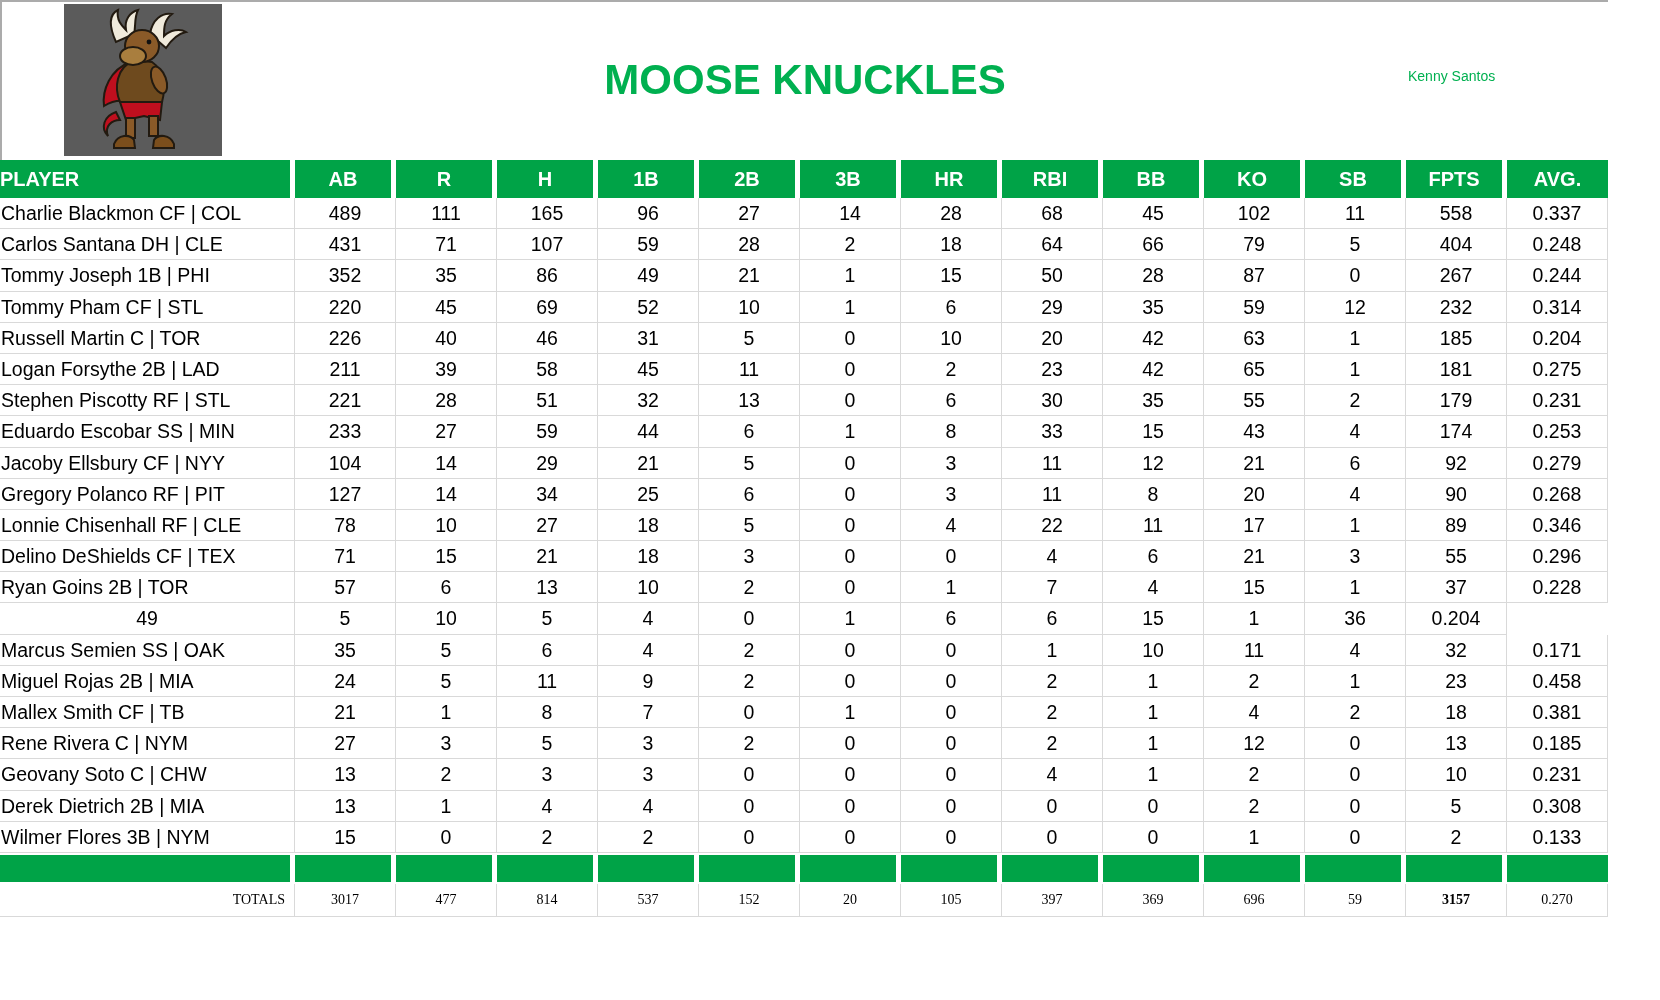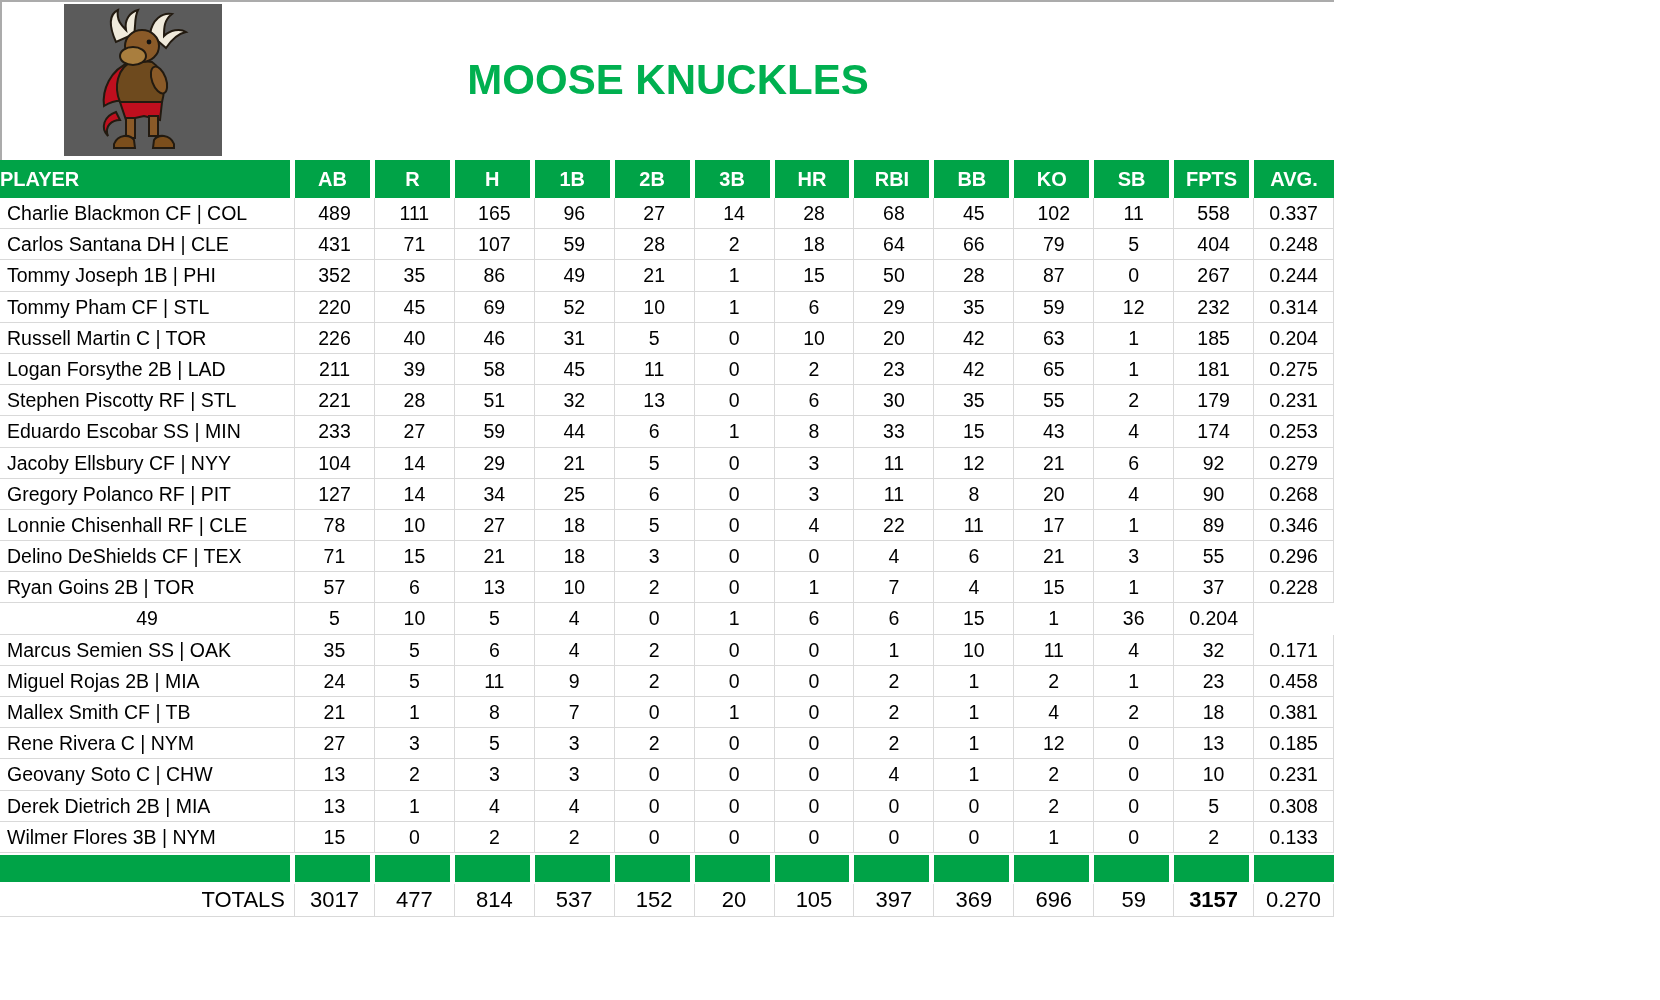--- a/index.html
+++ b/index.html
@@ -1,42 +1,42 @@
 <!DOCTYPE html>
 <html style="--green: #00A347; --title-green: #00B050; --grid: #D9D9D9; --logo-bg: #5B5B5B;"><head>
 <meta charset="utf-8">
 <style>
   html,body{margin:0;padding:0;background:#fff;}
   body{width:1660px;height:1000px;font-family:"Liberation Sans","DejaVu Sans",sans-serif;color:#000;}
-  .page{position:relative;width:1334px;height:1000px;overflow:hidden;box-sizing:border-box;border-top:2px solid #ABABAB;background:#fff;}
+  .page{position:relative;width:1608px;height:1000px;overflow:hidden;box-sizing:border-box;border-top:2px solid #ABABAB;background:#fff;}
   .banner{position:relative;height:158px;box-sizing:border-box;border-left:2px solid #ABABAB;}
   .logo{position:absolute;left:62px;top:2px;width:158px;height:152px;background:var(--logo-bg,#5B5B5B);}
   .team-title{position:absolute;left:0;right:0;top:54px;text-align:center;font-size:42px;font-weight:bold;color:var(--title-green,#00B050);}
   .manager{position:absolute;left:1406px;top:66px;font-size:14px;color:var(--title-green,#00B050);white-space:nowrap;}
 
   .grid-row{display:grid;grid-template-columns:295px repeat(13,1fr);}
   .header-row{height:38px;}
   .hcell{background:var(--green,#00A347);color:#fff;font-weight:bold;font-size:20px;line-height:38px;text-align:center;
          border-right:5px solid #fff;box-sizing:border-box;overflow:hidden;white-space:nowrap;}
   .hcell:last-child{border-right:none;}
   .hcell.first{text-align:left;padding-left:0;}
 
   .data-row{height:31.2px;}
   .cell{font-size:19.5px;line-height:30.2px;border-bottom:1px solid var(--grid,#D9D9D9);border-right:1px solid var(--grid,#D9D9D9);
         box-sizing:border-box;overflow:hidden;white-space:nowrap;}
-  .name-cell{padding-left:7px;}
+  .name-cell{padding-left:1px;}
   .num-cell{text-align:center;}
 
   .band-row{height:31px;}
   .bcell{background:var(--green,#00A347);border-right:5px solid #fff;border-top:2px solid #fff;border-bottom:2px solid #fff;box-sizing:border-box;}
   .bcell:last-child{border-right:none;}
 
   .totals-row{height:33px;}
-  .tcell{font-size:22px;line-height:31px;border-bottom:1px solid var(--grid,#D9D9D9);border-right:1px solid var(--grid,#D9D9D9);
-         box-sizing:border-box;overflow:hidden;white-space:nowrap;}
+  .tcell{font-size:14px;line-height:31px;border-bottom:1px solid var(--grid,#D9D9D9);border-right:1px solid var(--grid,#D9D9D9);
+         box-sizing:border-box;overflow:hidden;white-space:nowrap;font-family:Liberation Serif, serif;}
   .tcell.label{text-align:right;padding-right:9px;}
   .tcell.num{text-align:center;}
   .tcell.bold{font-weight:bold;}
 </style>
 </head>
 <body>
 
 <div class="page">
 
   <div class="banner">

